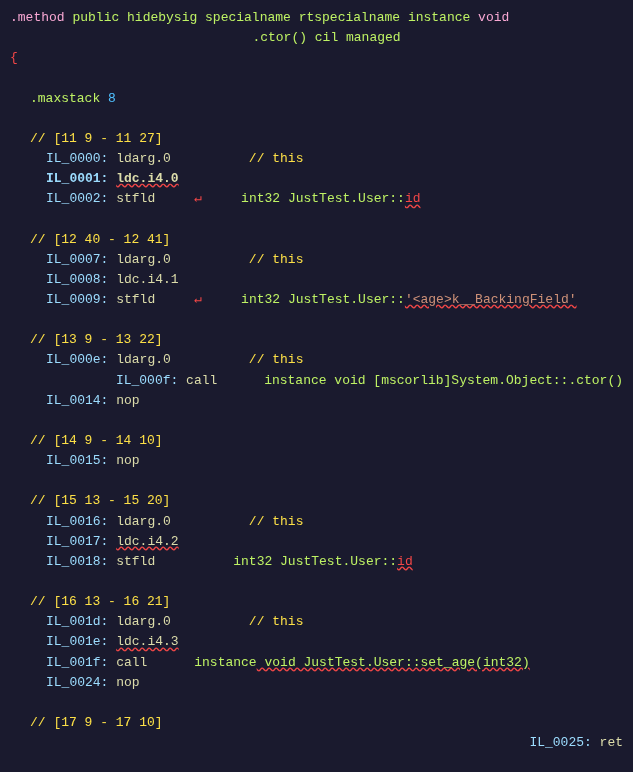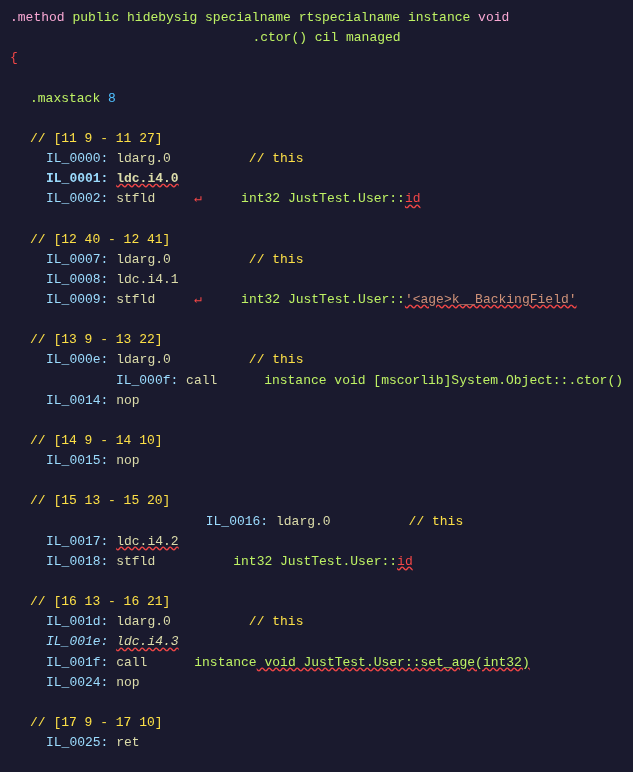--- a/index.html
+++ b/index.html
@@ -59,28 +59,28 @@
       <div class="line">&nbsp;</div>
       <div class="line" style="padding-left: 20px;"><span class="green">// [13 9 - 13 22]</span></div>
       <div class="line" style="padding-left: 20px;"><span class="label">IL_000e: </span><span class="opcode">ldarg.0</span><span class="green">          // this</span></div>
       <div class="line" style="padding-left: 20px; text-align: right;"><span class="label">IL_000f: </span><span class="opcode">call</span><span class="white">      </span><span class="white">instance</span><span class="white"> void [mscorlib]System.Object::.ctor()</span></div>
       <div class="line" style="padding-left: 20px;"><span class="label">IL_0014: </span><span class="opcode">nop</span></div>
       <div class="line">&nbsp;</div>
       <div class="line" style="padding-left: 20px;"><span class="green">// [14 9 - 14 10]</span></div>
       <div class="line" style="padding-left: 20px;"><span class="label">IL_0015: </span><span class="opcode">nop</span></div>
       <div class="line">&nbsp;</div>
       <div class="line" style="padding-left: 20px;"><span class="green">// [15 13 - 15 20]</span></div>
-      <div class="line" style="padding-left: 20px; text-align: center;"><span class="label">IL_0016: </span><span class="opcode">ldarg.0</span><span class="green">          // this</span></div>
+      <div class="line" style="padding-left: 20px;"><span class="label">IL_0016: </span><span class="opcode">ldarg.0</span><span class="green">          // this</span></div>
       <div class="line" style="padding-left: 20px;"><span class="label">IL_0017: </span><span class="opcode underline-red">ldc.i4.2</span></div>
       <div class="line" style="padding-left: 20px;"><span class="label">IL_0018: </span><span class="opcode">stfld</span><span class="white">     </span><span class="white">     int32 JustTest.User::</span><span class="red underline-red">id</span></div>
       <div class="line">&nbsp;</div>
       <div class="line" style="padding-left: 20px;"><span class="green">// [16 13 - 16 21]</span></div>
       <div class="line" style="padding-left: 20px;"><span class="label">IL_001d: </span><span class="opcode">ldarg.0</span><span class="green">          // this</span></div>
-      <div class="line" style="padding-left: 20px; font-style: italic;"><span class="label">IL_001e: </span><span class="opcode underline-red">ldc.i4.3</span></div>
+      <div class="line" style="padding-left: 20px;"><span class="label">IL_001e: </span><span class="opcode underline-red">ldc.i4.3</span></div>
       <div class="line" style="padding-left: 20px;"><span class="label">IL_001f: </span><span class="opcode">call</span><span class="white">      </span><span class="white">instance</span><span class="white underline-red"> void JustTest.User::set_age(int32)</span></div>
       <div class="line" style="padding-left: 20px;"><span class="label">IL_0024: </span><span class="opcode">nop</span></div>
       <div class="line">&nbsp;</div>
       <div class="line" style="padding-left: 20px;"><span class="green">// [17 9 - 17 10]</span></div>
-      <div class="line" style="padding-left: 20px;"><span class="label">IL_0025: </span><span class="opcode">ret</span></div>
+      <div class="line" style="padding-left: 20px; text-align: right;"><span class="label">IL_0025: </span><span class="opcode">ret</span></div>
       <div class="line">&nbsp;</div>
     </div>
 
 </div>
 
 </body></html>

